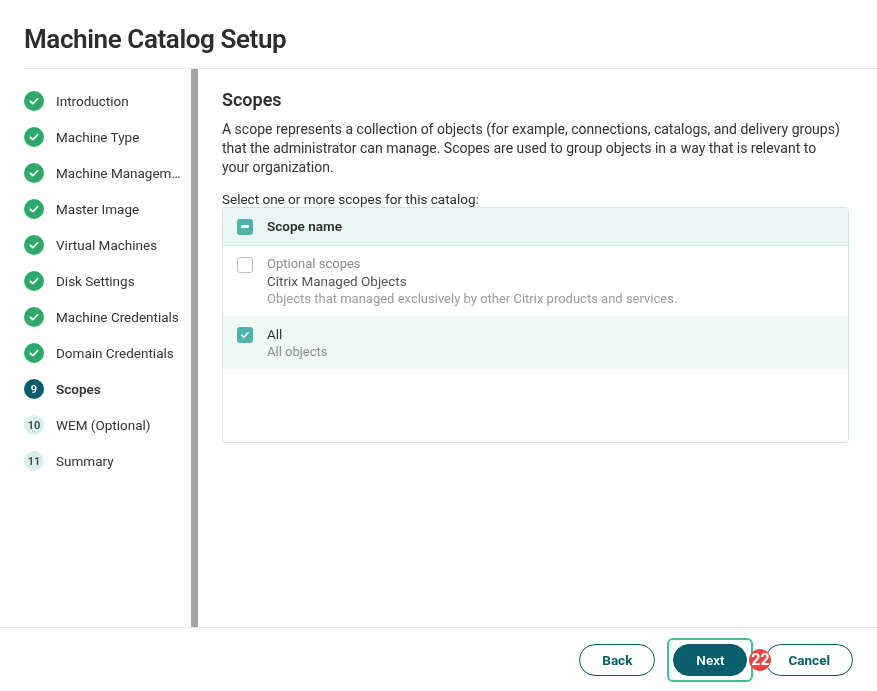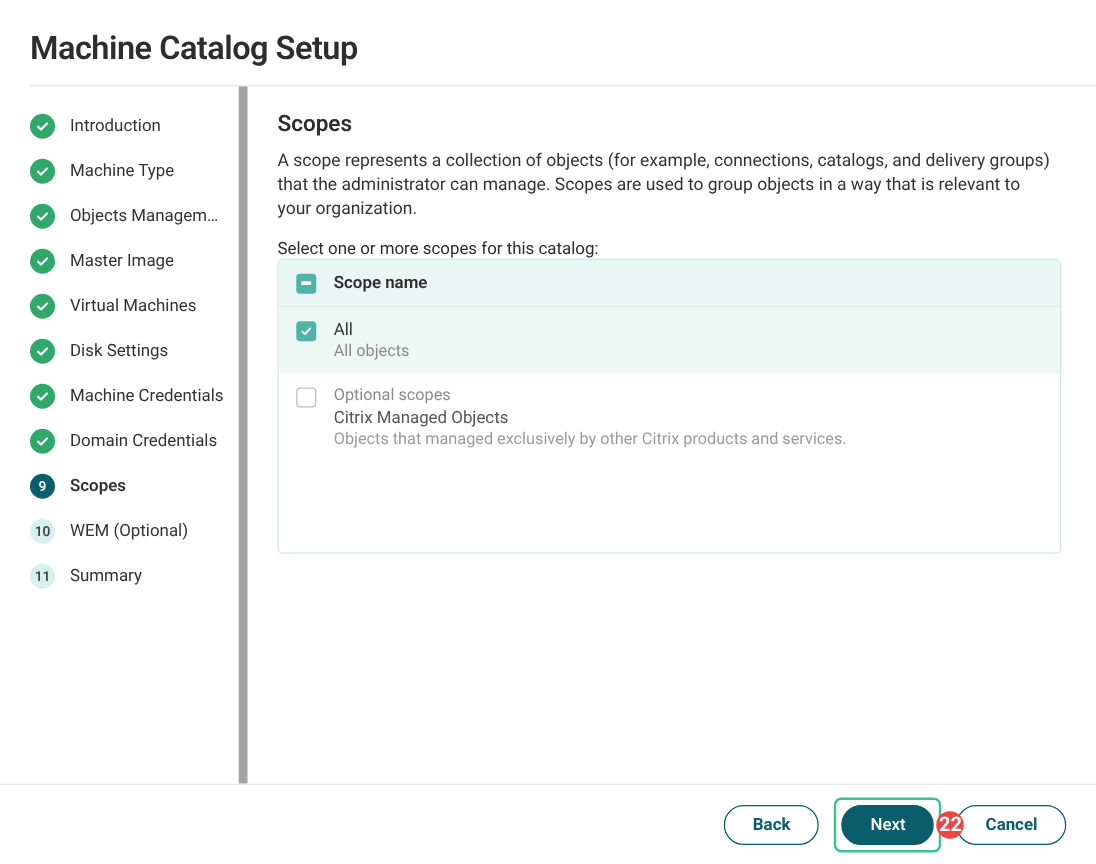--- a/index.html
+++ b/index.html
@@ -71,21 +71,21 @@
             </svg>
           </span>
           <span class="label">Machine Type</span>
         </div>
         <div class="step done">
           <span class="badge">
             <svg viewBox="0 0 16 16">
               <path d="M3.2 8.4 L6.4 11.4 L12.8 5" stroke="#fff" stroke-width="2.3" fill="none" stroke-linecap="round" stroke-linejoin="round"></path>
             </svg>
           </span>
-          <span class="label">Objects Managem…</span>
+          <span class="label">Machine Managem…</span>
         </div>
         <div class="step done">
           <span class="badge">
             <svg viewBox="0 0 16 16">
               <path d="M3.2 8.4 L6.4 11.4 L12.8 5" stroke="#fff" stroke-width="2.3" fill="none" stroke-linecap="round" stroke-linejoin="round"></path>
             </svg>
           </span>
           <span class="label">Master Image</span>
         </div>
         <div class="step done">
@@ -140,38 +140,38 @@
       <div class="inst">Select one or more scopes for this catalog:</div>
 
       <div class="scopebox">
         <div class="scope-header">
           <span class="cbx indet">
               <span class="dash"></span>
             </span>
           <span>Scope name</span>
         </div>
 
+        <div class="scope-row opt">
+          <span class="cbx empty"></span>
+          <span class="texts">
+            <span class="t1g">Optional scopes</span>
+            <span class="t1">Citrix Managed Objects</span>
+            <span class="t2">Objects that managed exclusively by other Citrix products and services.</span>
+          </span>
+        </div>
+
         <div class="scope-row sel">
           <span class="cbx checked">
             <svg viewBox="0 0 16 16">
                 <path d="M3 8.5 L6.2 11.5 L13 4.5" stroke="#fff" stroke-width="2.4" fill="none" stroke-linecap="round" stroke-linejoin="round"></path>
               </svg>
           </span>
           <span class="texts">
             <span class="t1">All</span>
             <span class="t2">All objects</span>
-          </span>
-        </div>
-
-        <div class="scope-row opt">
-          <span class="cbx empty"></span>
-          <span class="texts">
-            <span class="t1g">Optional scopes</span>
-            <span class="t1">Citrix Managed Objects</span>
-            <span class="t2">Objects that managed exclusively by other Citrix products and services.</span>
           </span>
         </div>
       </div>
     </div>
   </div>
 
   <div class="footer">
     <div class="btn outline">Back</div>
     <div class="next-wrap" style="position:relative;">
       <div class="btn primary">Next</div>

